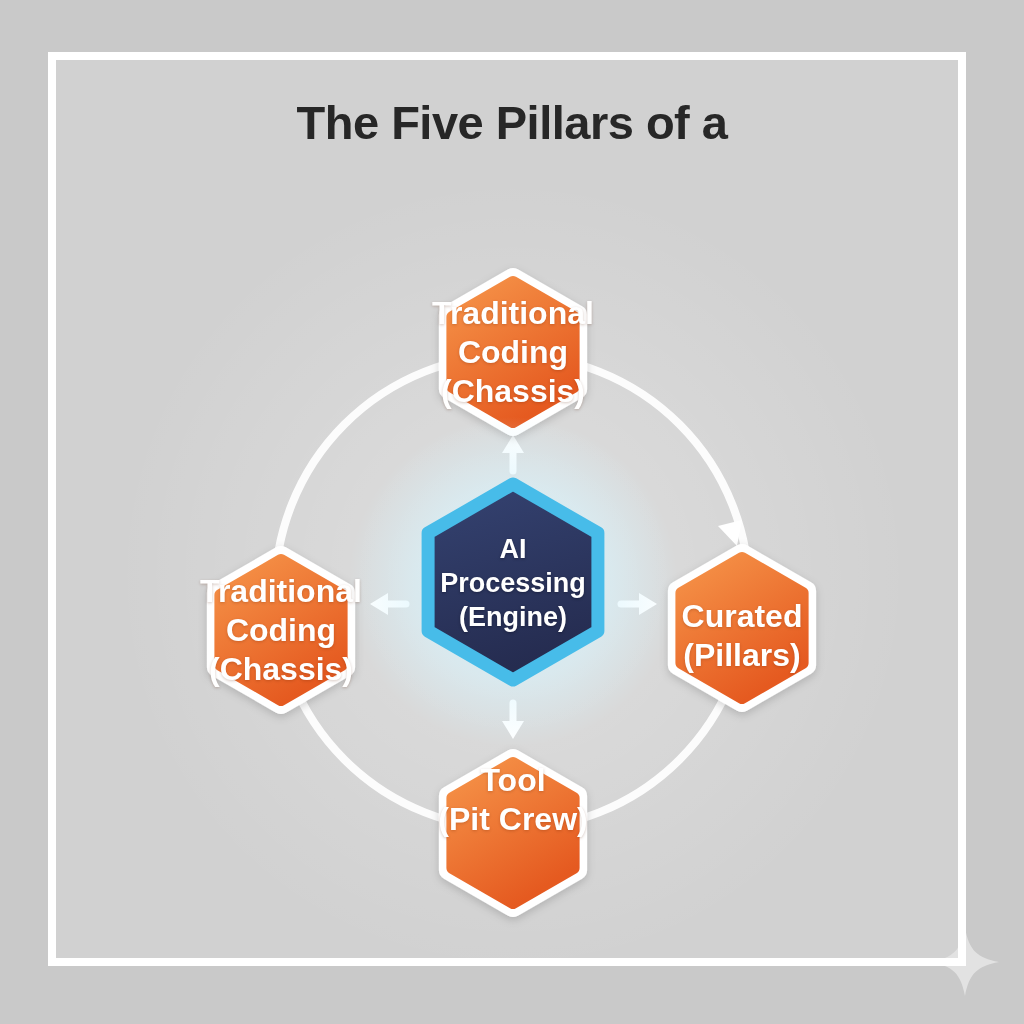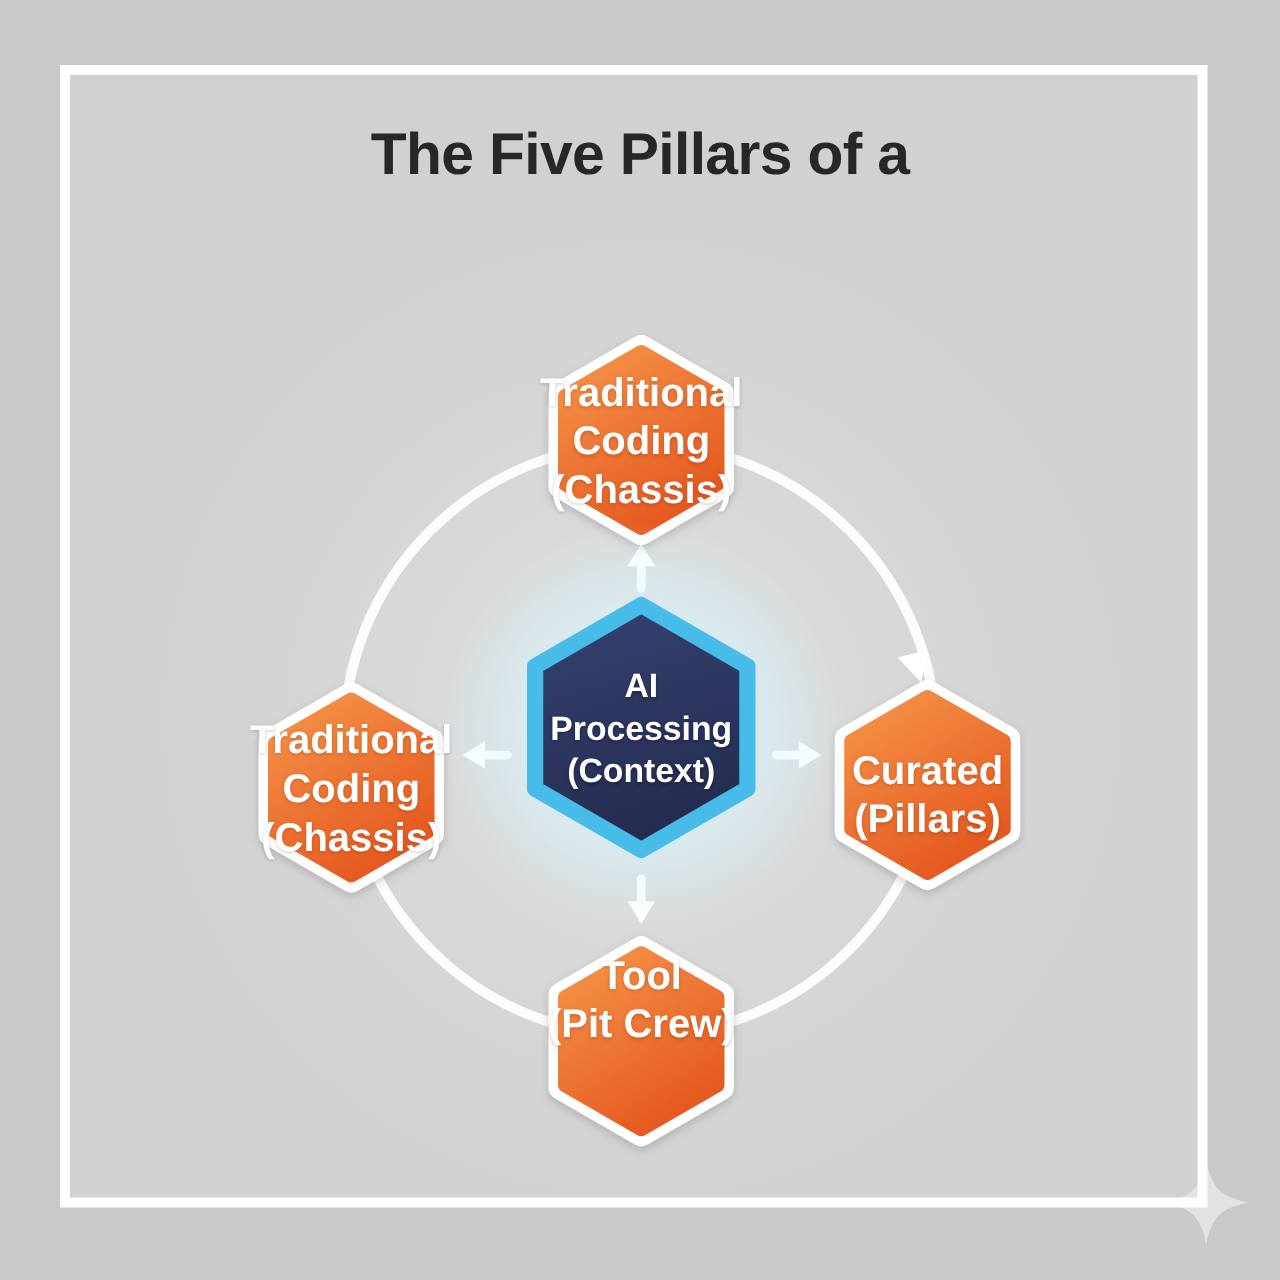--- a/index.html
+++ b/index.html
@@ -171,16 +171,16 @@
   </div>
 
   <div class="hex-label outer label-bottom">
     <span>Tool</span>
     <span>(Pit Crew)</span>
   </div>
 
   <div class="hex-label center label-center">
     <span>AI</span>
     <span>Processing</span>
-    <span>(Context)</span>
+    <span>(Engine)</span>
   </div>
 
 </div>
 
 </body></html>

